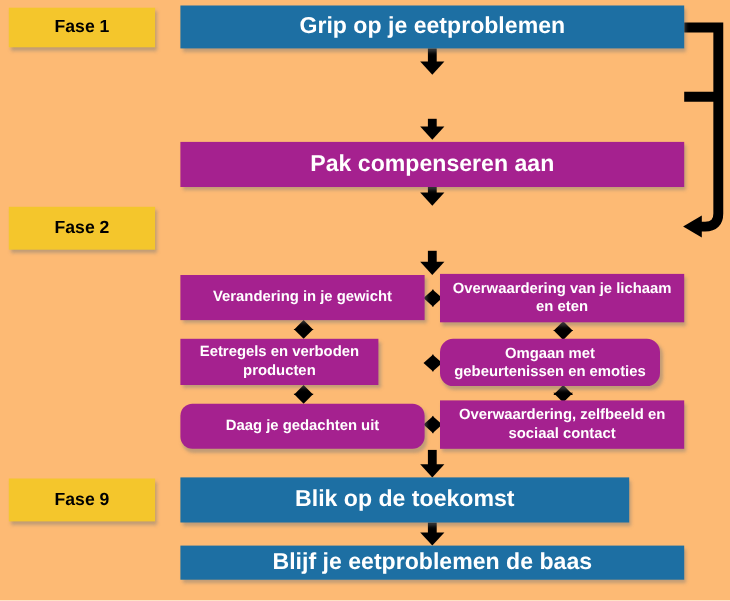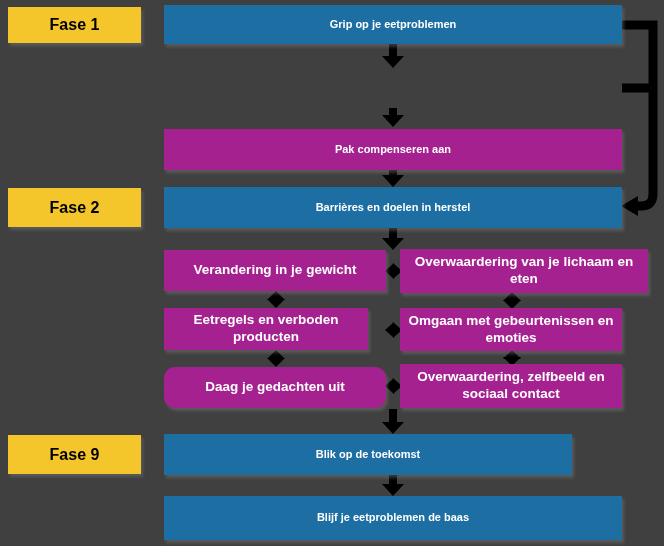--- a/index.html
+++ b/index.html
@@ -1,38 +1,38 @@
 <!DOCTYPE html>
 <html style="--blue: #1d6fa3; --magenta: #a5218f; --yellow: #f4c62c; --arrow: #000000; --box_text: #ffffff; --phase_text: #000000;"><head>
 <meta charset="utf-8">
 <style>
   html, body { margin: 0; padding: 0; background: #ffffff; }
   .canvas {
     position: relative;
     width: 664px;
     height: 546px;
-    background: #404040;
+    background: #fdba74;
     font-family: "Liberation Sans", sans-serif;
     overflow: hidden;
   }
   .connectors {
     position: absolute;
     left: 0; top: 0;
     width: 664px; height: 546px;
     pointer-events: none;
   }
   .node {
     position: absolute;
     display: flex;
     align-items: center;
     justify-content: center;
     text-align: center;
     color: var(--box_text, #ffffff);
     font-weight: bold;
-    font-size: 11px;
+    font-size: 21px;
     line-height: 1.25;
     box-shadow: 2px 3px 3px rgba(120,120,120,0.45);
     box-sizing: border-box;
     padding: 2px 8px;
   }
   .node.blue    { background: var(--blue, #1d6fa3); }
   .node.magenta { background: var(--magenta, #a5218f); }
   .node.small   { font-size: 13.5px; }
   .phase {
     position: absolute;
@@ -120,26 +120,25 @@
       <polygon class="arrow-shape" points="638,196 638,216 621,206"></polygon>
     </g>
   </svg>
 
   <div class="phase" style="top:7px; height:36px;">Fase 1</div>
   <div class="phase" style="top:188px; height:39px;">Fase 2</div>
   <div class="phase" style="top:435px; height:39px;">Fase 9</div>
 
   <div class="node blue" style="left:164px; top:5px; width:458px; height:39px;">Grip op je eetproblemen</div>
   <div class="node magenta" style="left:164px; top:129px; width:458px; height:41px;">Pak compenseren aan</div>
-  <div class="node blue" style="left:164px; top:187px; width:458px; height:41px;">Barrières en doelen in herstel</div>
 
   <div class="node magenta small" style="left:164px; top:250px; width:222px; height:41px;">Verandering in je gewicht</div>
-  <div class="node magenta small" style="left:164px; top:308px; width:204px; height:42px;">Eetregels en verboden producten</div>
+  <div class="node magenta small" style="left:164px; top:308px; width:180px; height:42px;">Eetregels en verboden producten</div>
   <div class="node magenta small" style="left:164px; top:367px; width:222px; height:41px;border-radius:11px;">Daag je gedachten uit</div>
 
-  <div class="node magenta small" style="left:400px; top:249px; width:248px; height:44px;">Overwaardering van je lichaam en eten</div>
-  <div class="node magenta small" style="left:400px; top:308px; width:222px; height:43px;">Omgaan met gebeurtenissen en emoties</div>
+  <div class="node magenta small" style="left:400px; top:249px; width:222px; height:44px;">Overwaardering van je lichaam en eten</div>
+  <div class="node magenta small" style="left:400px; top:308px; width:200px; height:43px;border-radius:12px;">Omgaan met gebeurtenissen en emoties</div>
   <div class="node magenta small" style="left:400px; top:364px; width:222px; height:44px;">Overwaardering, zelfbeeld en sociaal contact</div>
 
   <div class="node blue" style="left:164px; top:434px; width:408px; height:41px;">Blik op de toekomst</div>
-  <div class="node blue" style="left:164px; top:496px; width:458px; height:44px;">Blijf je eetproblemen de baas</div>
+  <div class="node blue" style="left:164px; top:496px; width:458px; height:31px;">Blijf je eetproblemen de baas</div>
 
 </div>
 
 </body></html>

